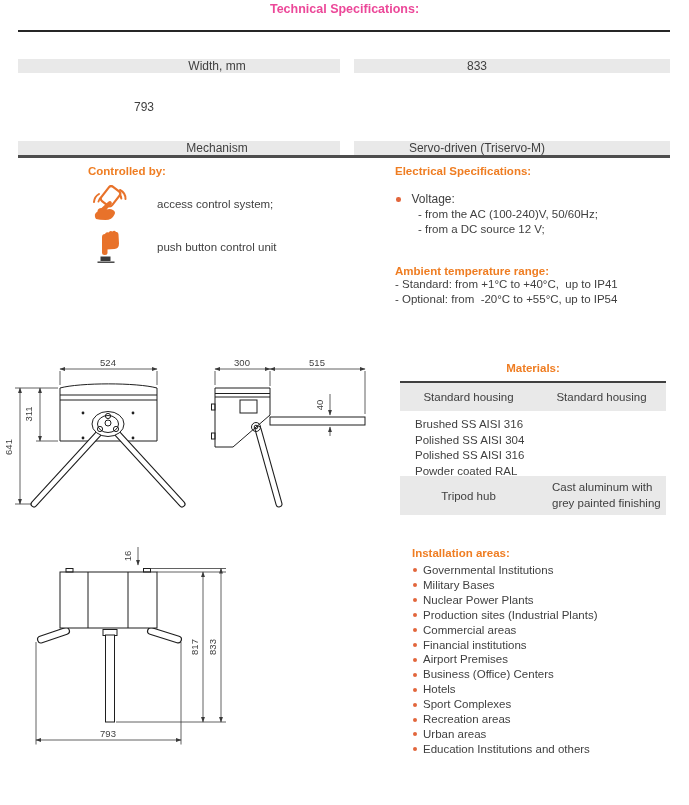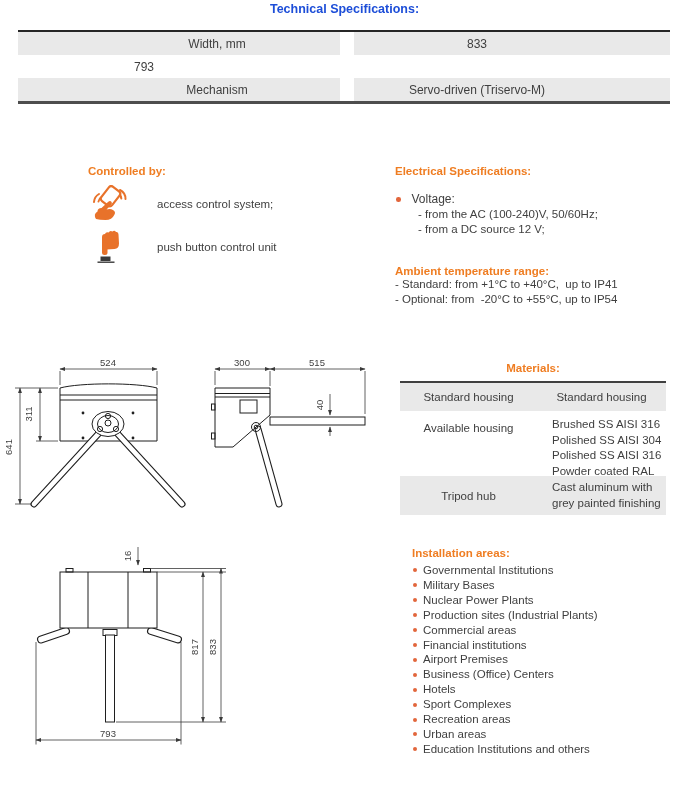--- a/index.html
+++ b/index.html
@@ -1,23 +1,23 @@
 <!DOCTYPE html>
 <html><head>
 <meta charset="utf-8">
 <style>
   html,body{margin:0;padding:0;background:#fff;}
   .page{position:relative;width:689px;height:805px;background:#fff;overflow:hidden;
         font-family:"Liberation Sans",sans-serif;color:#3f3f3f;}
   .doc-title{position:absolute;top:2px;left:0;width:100%;text-align:center;
-             color:#1d4ed8;font-weight:bold;font-size:12.5px;}
+             color:#ec4899;font-weight:bold;font-size:12.5px;}
   
   .spec-table{position:absolute;left:18px;top:30px;width:652px;
               border-top:2px solid #262626;border-bottom:3px solid #4d4d4d;}
-  .spec-row{display:grid;grid-template-columns:322px 1fr;column-gap:14px;height:23px;}
+  .spec-row{display:grid;grid-template-columns:322px 1fr;column-gap:14px;height:14px;margin-top:27px;}
   .spec-row .cell{display:flex;align-items:center;justify-content:center;font-size:12px;color:#3f3f3f;}
   .spec-row.gray .cell{background:#e9e9e9;}
   .spec-row .label{padding-left:76px;}
   .spec-row .value{padding-right:70px;}
   
   .h-orange{color:#ef7d22;font-weight:bold;font-size:11.5px;}
   
   .controlled{position:absolute;left:88px;top:161px;}
   .ctl-item{display:flex;align-items:center;margin-top:6px;height:37px;gap:13px;}
   .ctl-icon{width:46px;height:37px;display:flex;align-items:center;justify-content:center;flex:none;}
@@ -200,21 +200,20 @@
   </div>
 
   <div class="materials">
     <span class="h-orange mat-title">Materials:</span>
     <div class="mat-table">
       <div class="mat-row r1 gray">
         <div class="ml">Standard housing</div>
         <div class="ml">Standard housing</div>
       </div>
       <div class="mat-row r2">
-        <div class="ml">Available housing</div>
         <div class="mv">
           <span>Brushed SS AISI 316</span>
           <span>Polished SS AISI 304</span>
           <span>Polished SS AISI 316</span>
           <span>Powder coated RAL</span>
         </div>
       </div>
       <div class="mat-row r3 gray">
         <div class="ml">Tripod hub</div>
         <div class="mv">

